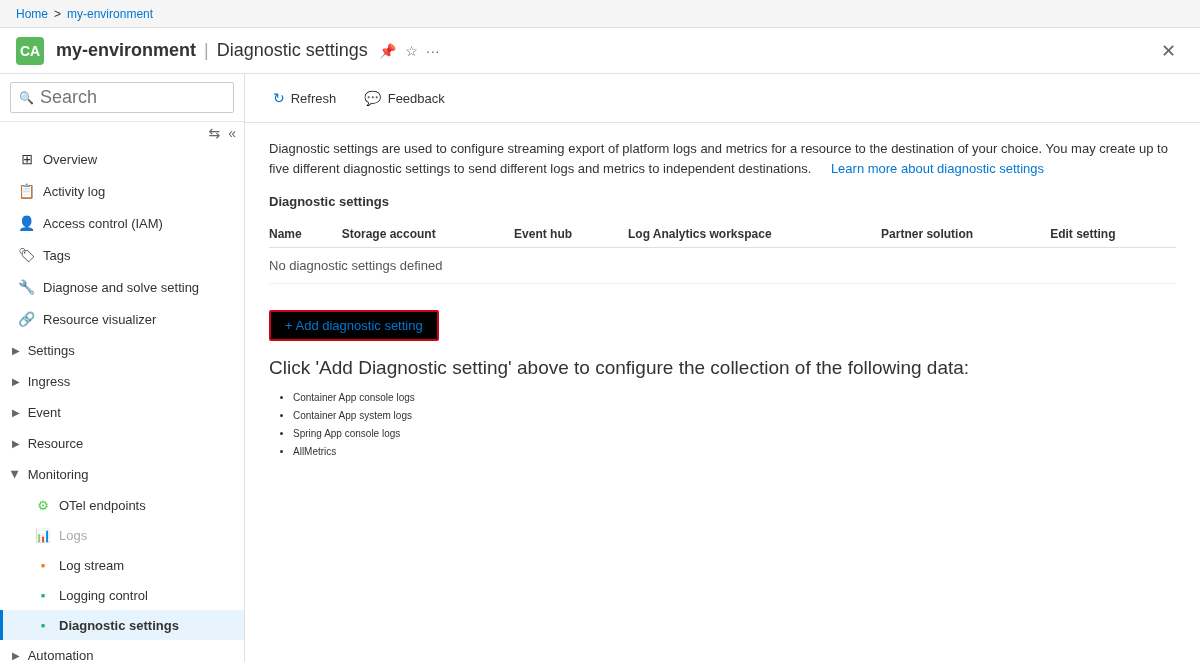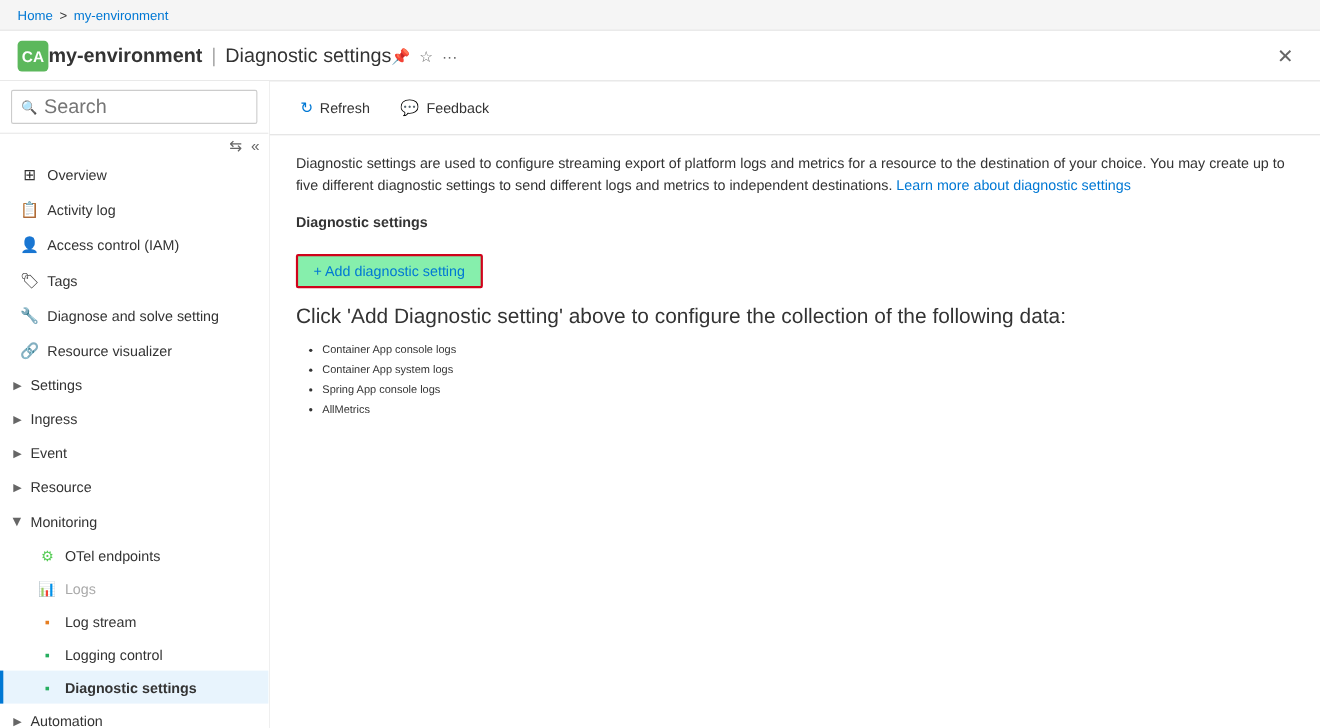--- a/index.html
+++ b/index.html
@@ -6,20 +6,21 @@
     body { font-family: 'Segoe UI', Arial, sans-serif; font-size: 13px; color: #333; background: #fff; overflow: hidden; }
 
     
     .top-bar {
       height: 46px;
       background: #fff;
       border-bottom: 1px solid #e0e0e0;
       display: flex;
       align-items: center;
       padding: 0 16px;
+      gap: 12px;
     }
     .app-icon {
       width: 28px; height: 28px;
       background: #5cb85c;
       border-radius: 4px;
       display: flex; align-items: center; justify-content: center;
       color: white; font-size: 14px; font-weight: bold;
     }
     .title-area { display: flex; align-items: baseline; gap: 8px; flex: 1; }
     .resource-title { font-size: 18px; font-weight: 600; color: #333; }
@@ -155,21 +156,21 @@
     .toolbar-btn .btn-icon { font-size: 14px; color: #0078d4; }
 
     .content-body { padding: 16px 24px; }
     .description-text {
       font-size: 13px;
       color: #333;
       line-height: 1.5;
       max-width: 900px;
       margin-bottom: 16px;
     }
-    .description-text a { color: #0078d4; text-decoration: none; }
+    .description-text a { color: #0078d4; text-decoration: none; margin-left: 16px; }
 
     .section-title { font-size: 13px; font-weight: 600; margin-bottom: 12px; }
 
     .diag-table {
       width: 100%;
       border-collapse: collapse;
       margin-bottom: 16px;
     }
     .diag-table th {
       text-align: left;
@@ -187,21 +188,21 @@
       border-bottom: 1px solid #f0f0f0;
     }
     .no-settings { font-size: 13px; color: #555; }
 
     .add-setting-btn {
       display: inline-flex;
       align-items: center;
       gap: 4px;
       padding: 6px 14px;
       border: 2px solid #d0021b;
-      background: #86efac;
+      background: #000000;
       color: #0078d4;
       font-size: 13px;
       cursor: pointer;
       border-radius: 2px;
       margin: 10px 0 16px 0;
     }
 
     .instruction-text {
       font-size: 19px;
       color: #333;
@@ -347,20 +348,37 @@
     </div>
 
     <div class="content-body">
       <p class="description-text">
         <span>Diagnostic settings are used to configure streaming export of platform logs and metrics for a resource to the destination of your choice. You may create up to five different diagnostic settings to send different logs and metrics to independent destinations.</span>
         <a href="#">Learn more about diagnostic settings</a>
       </p>
 
       <div class="section-title">Diagnostic settings</div>
 
+      <table class="diag-table">
+        <thead>
+          <tr>
+            <th>Name</th>
+            <th>Storage account</th>
+            <th>Event hub</th>
+            <th>Log Analytics workspace</th>
+            <th>Partner solution</th>
+            <th>Edit setting</th>
+          </tr>
+        </thead>
+        <tbody>
+          <tr>
+            <td colspan="6" class="no-settings">No diagnostic settings defined</td>
+          </tr>
+        </tbody>
+      </table>
 
       <button class="add-setting-btn">+ Add diagnostic setting</button>
 
       <p class="instruction-text">Click 'Add Diagnostic setting' above to configure the collection of the following data:</p>
 
       <ul class="bullet-list">
         <li>Container App console logs</li>
         <li>Container App system logs</li>
         <li>Spring App console logs</li>
         <li>AllMetrics</li>

